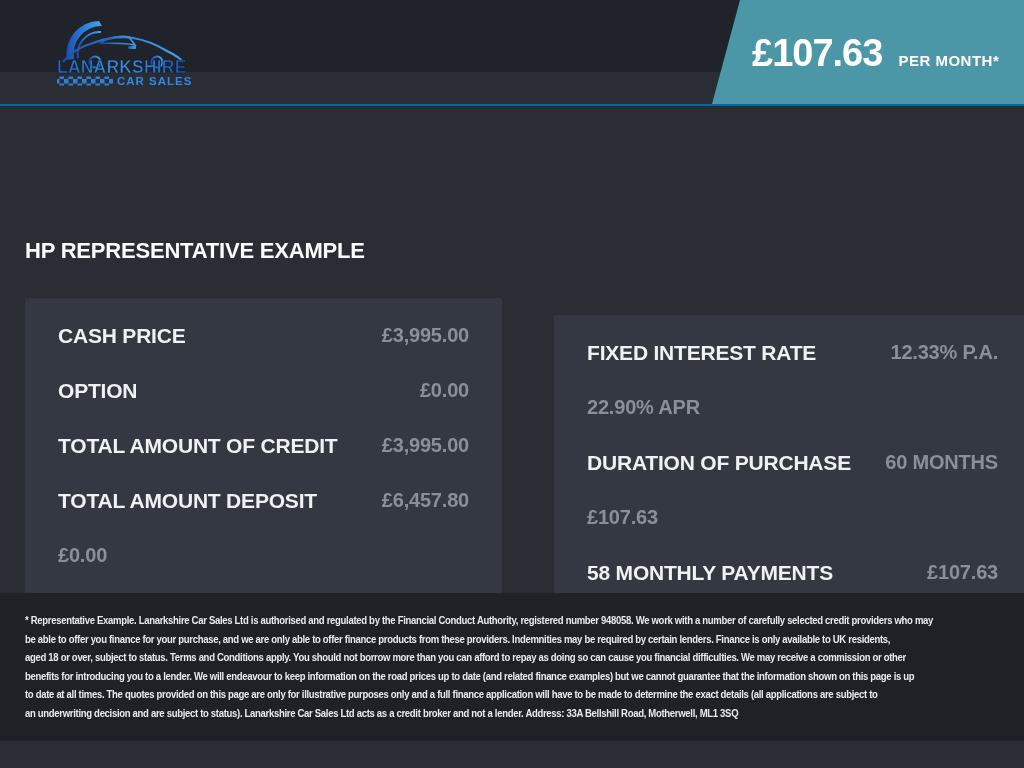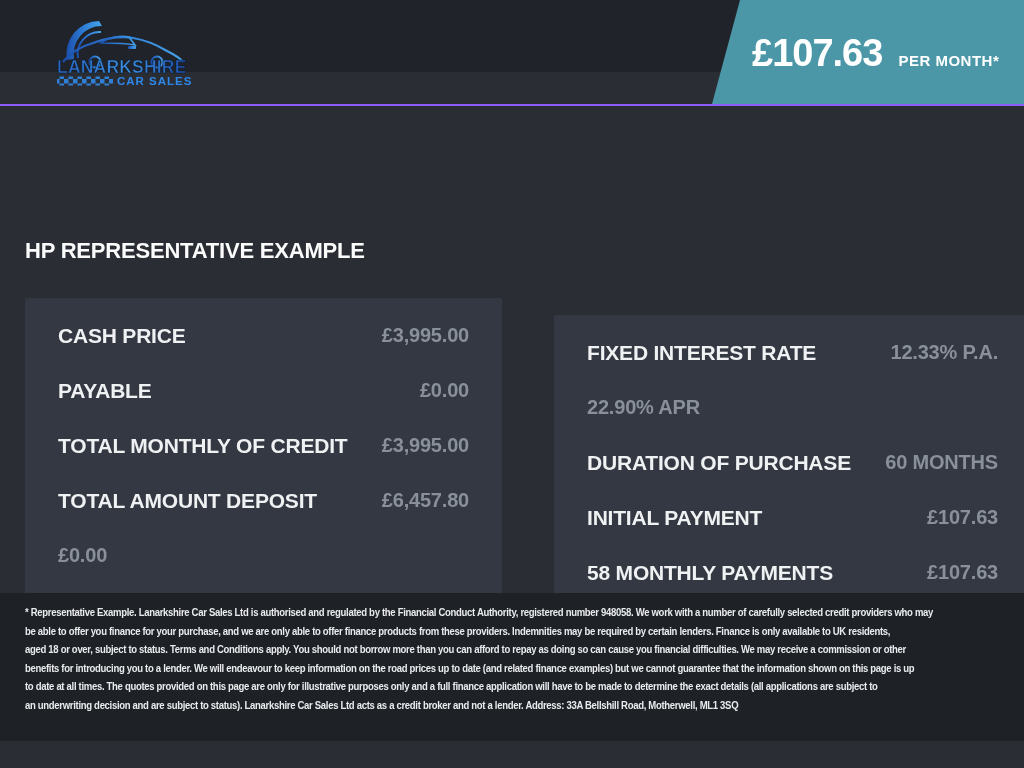--- a/index.html
+++ b/index.html
@@ -11,36 +11,36 @@
   .logo-wrap { position:absolute; left:55px; top:16px; width:140px; height:72px; }
 
   .banner { position:absolute; right:0; top:0; width:312px; height:104px; background:#4b97a8;
             clip-path:polygon(28px 0, 100% 0, 100% 100%, 0 100%);
             display:flex; align-items:baseline; padding:32px 0 0 40px; gap:16px; }
   .banner-amount { font-size:38px; font-weight:700; color:#ffffff; letter-spacing:-1px; }
   .banner-period { font-size:15px; font-weight:700; color:#ffffff; letter-spacing:0.5px; }
 
   
   .main { position:absolute; left:0; top:104px; width:1024px; height:570px; background:#2a2e34;
-          border-top:2px solid #8b5cf6; }
+          border-top:2px solid #0369a1; }
   .page-title { position:absolute; left:25px; top:132px; font-size:22px; font-weight:700;
                 color:#fbfbfc; letter-spacing:-0.2px; }
 
   .panel { position:absolute; top:192px; width:477px; height:378px; background:#333842;
            border-radius:2px; padding:26px 33px 0 33px; }
   .panel-left  { left:25px; }
   .panel-right { left:554px;margin-top:17px; }
 
   .row { height:55px; display:flex; justify-content:space-between; }
   .row-label { font-size:21px; font-weight:700; color:#eff1f3; letter-spacing:-0.2px; white-space:nowrap; }
   .row-value { font-size:20px; font-weight:700; color:#8a9099; letter-spacing:-0.2px; white-space:nowrap; }
 
   
   .footer { position:absolute; left:0; top:593px; width:1024px; height:148px; background:#1e2126;
-            padding:10px 0 0 25px; }
+            padding:18px 0 0 25px; }
   .legal { transform:scaleX(0.9); transform-origin:0 0; }
   .legal-line { font-size:10.6px; font-weight:700; line-height:18.6px; letter-spacing:-0.35px;
                 color:#e9ebed; white-space:nowrap; }
 </style>
 </head>
 <body>
 
 <div class="header">
 
   <div class="logo-wrap">
@@ -87,25 +87,25 @@
 
 <div class="main">
   <div class="page-title">HP REPRESENTATIVE EXAMPLE</div>
 
   <div class="panel panel-left">
     <div class="row">
       <span class="row-label">CASH PRICE</span>
       <span class="row-value">£3,995.00</span>
     </div>
     <div class="row">
-      <span class="row-label">PAYABLE</span>
+      <span class="row-label">OPTION</span>
       <span class="row-value">£0.00</span>
     </div>
     <div class="row">
-      <span class="row-label">TOTAL MONTHLY OF CREDIT</span>
+      <span class="row-label">TOTAL AMOUNT OF CREDIT</span>
       <span class="row-value">£3,995.00</span>
     </div>
     <div class="row">
       <span class="row-label">TOTAL AMOUNT DEPOSIT</span>
       <span class="row-value">£6,457.80</span>
     </div>
     <div class="row">
       <span class="row-value">£0.00</span>
     </div>
     <div class="row">
@@ -120,21 +120,20 @@
       <span class="row-value">12.33% P.A.</span>
     </div>
     <div class="row">
       <span class="row-value">22.90% APR</span>
     </div>
     <div class="row">
       <span class="row-label">DURATION OF PURCHASE</span>
       <span class="row-value">60 MONTHS</span>
     </div>
     <div class="row">
-      <span class="row-label">INITIAL PAYMENT</span>
       <span class="row-value">£107.63</span>
     </div>
     <div class="row">
       <span class="row-label">58 MONTHLY PAYMENTS</span>
       <span class="row-value">£107.63</span>
     </div>
     <div class="row">
       <span class="row-label">FINAL PAYMENT</span>
       <span class="row-value">£107.63</span>
     </div>

